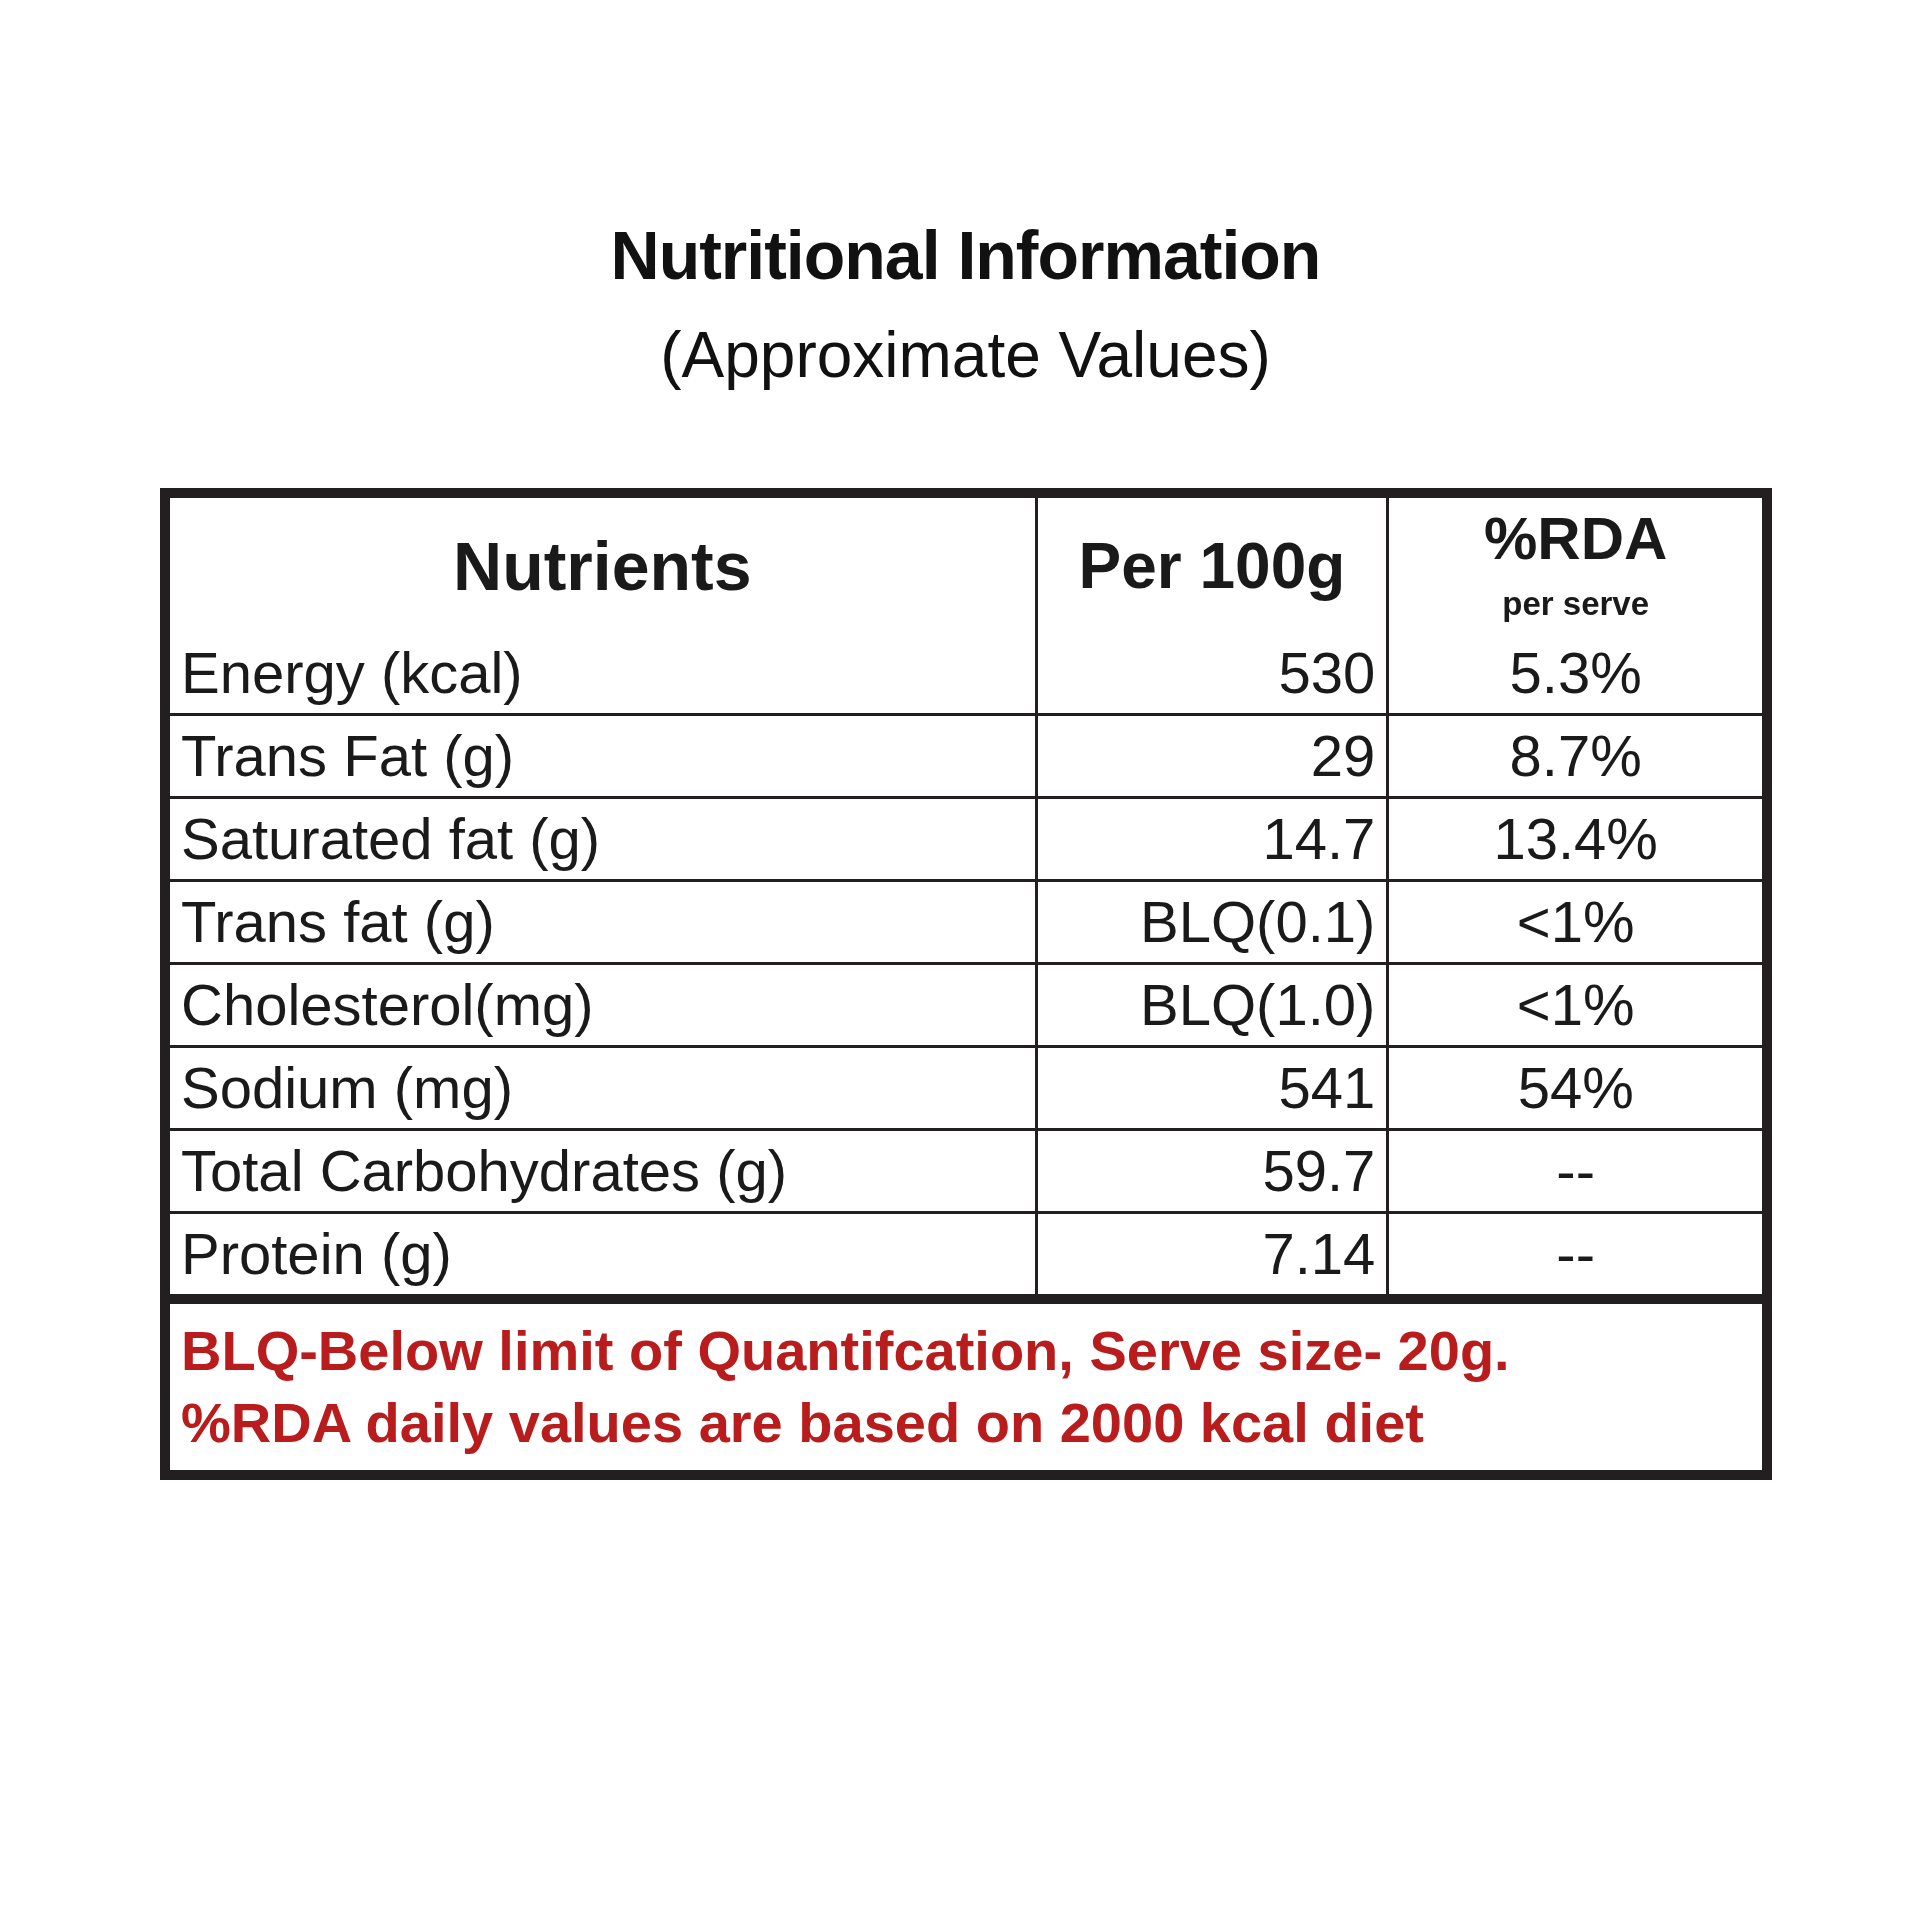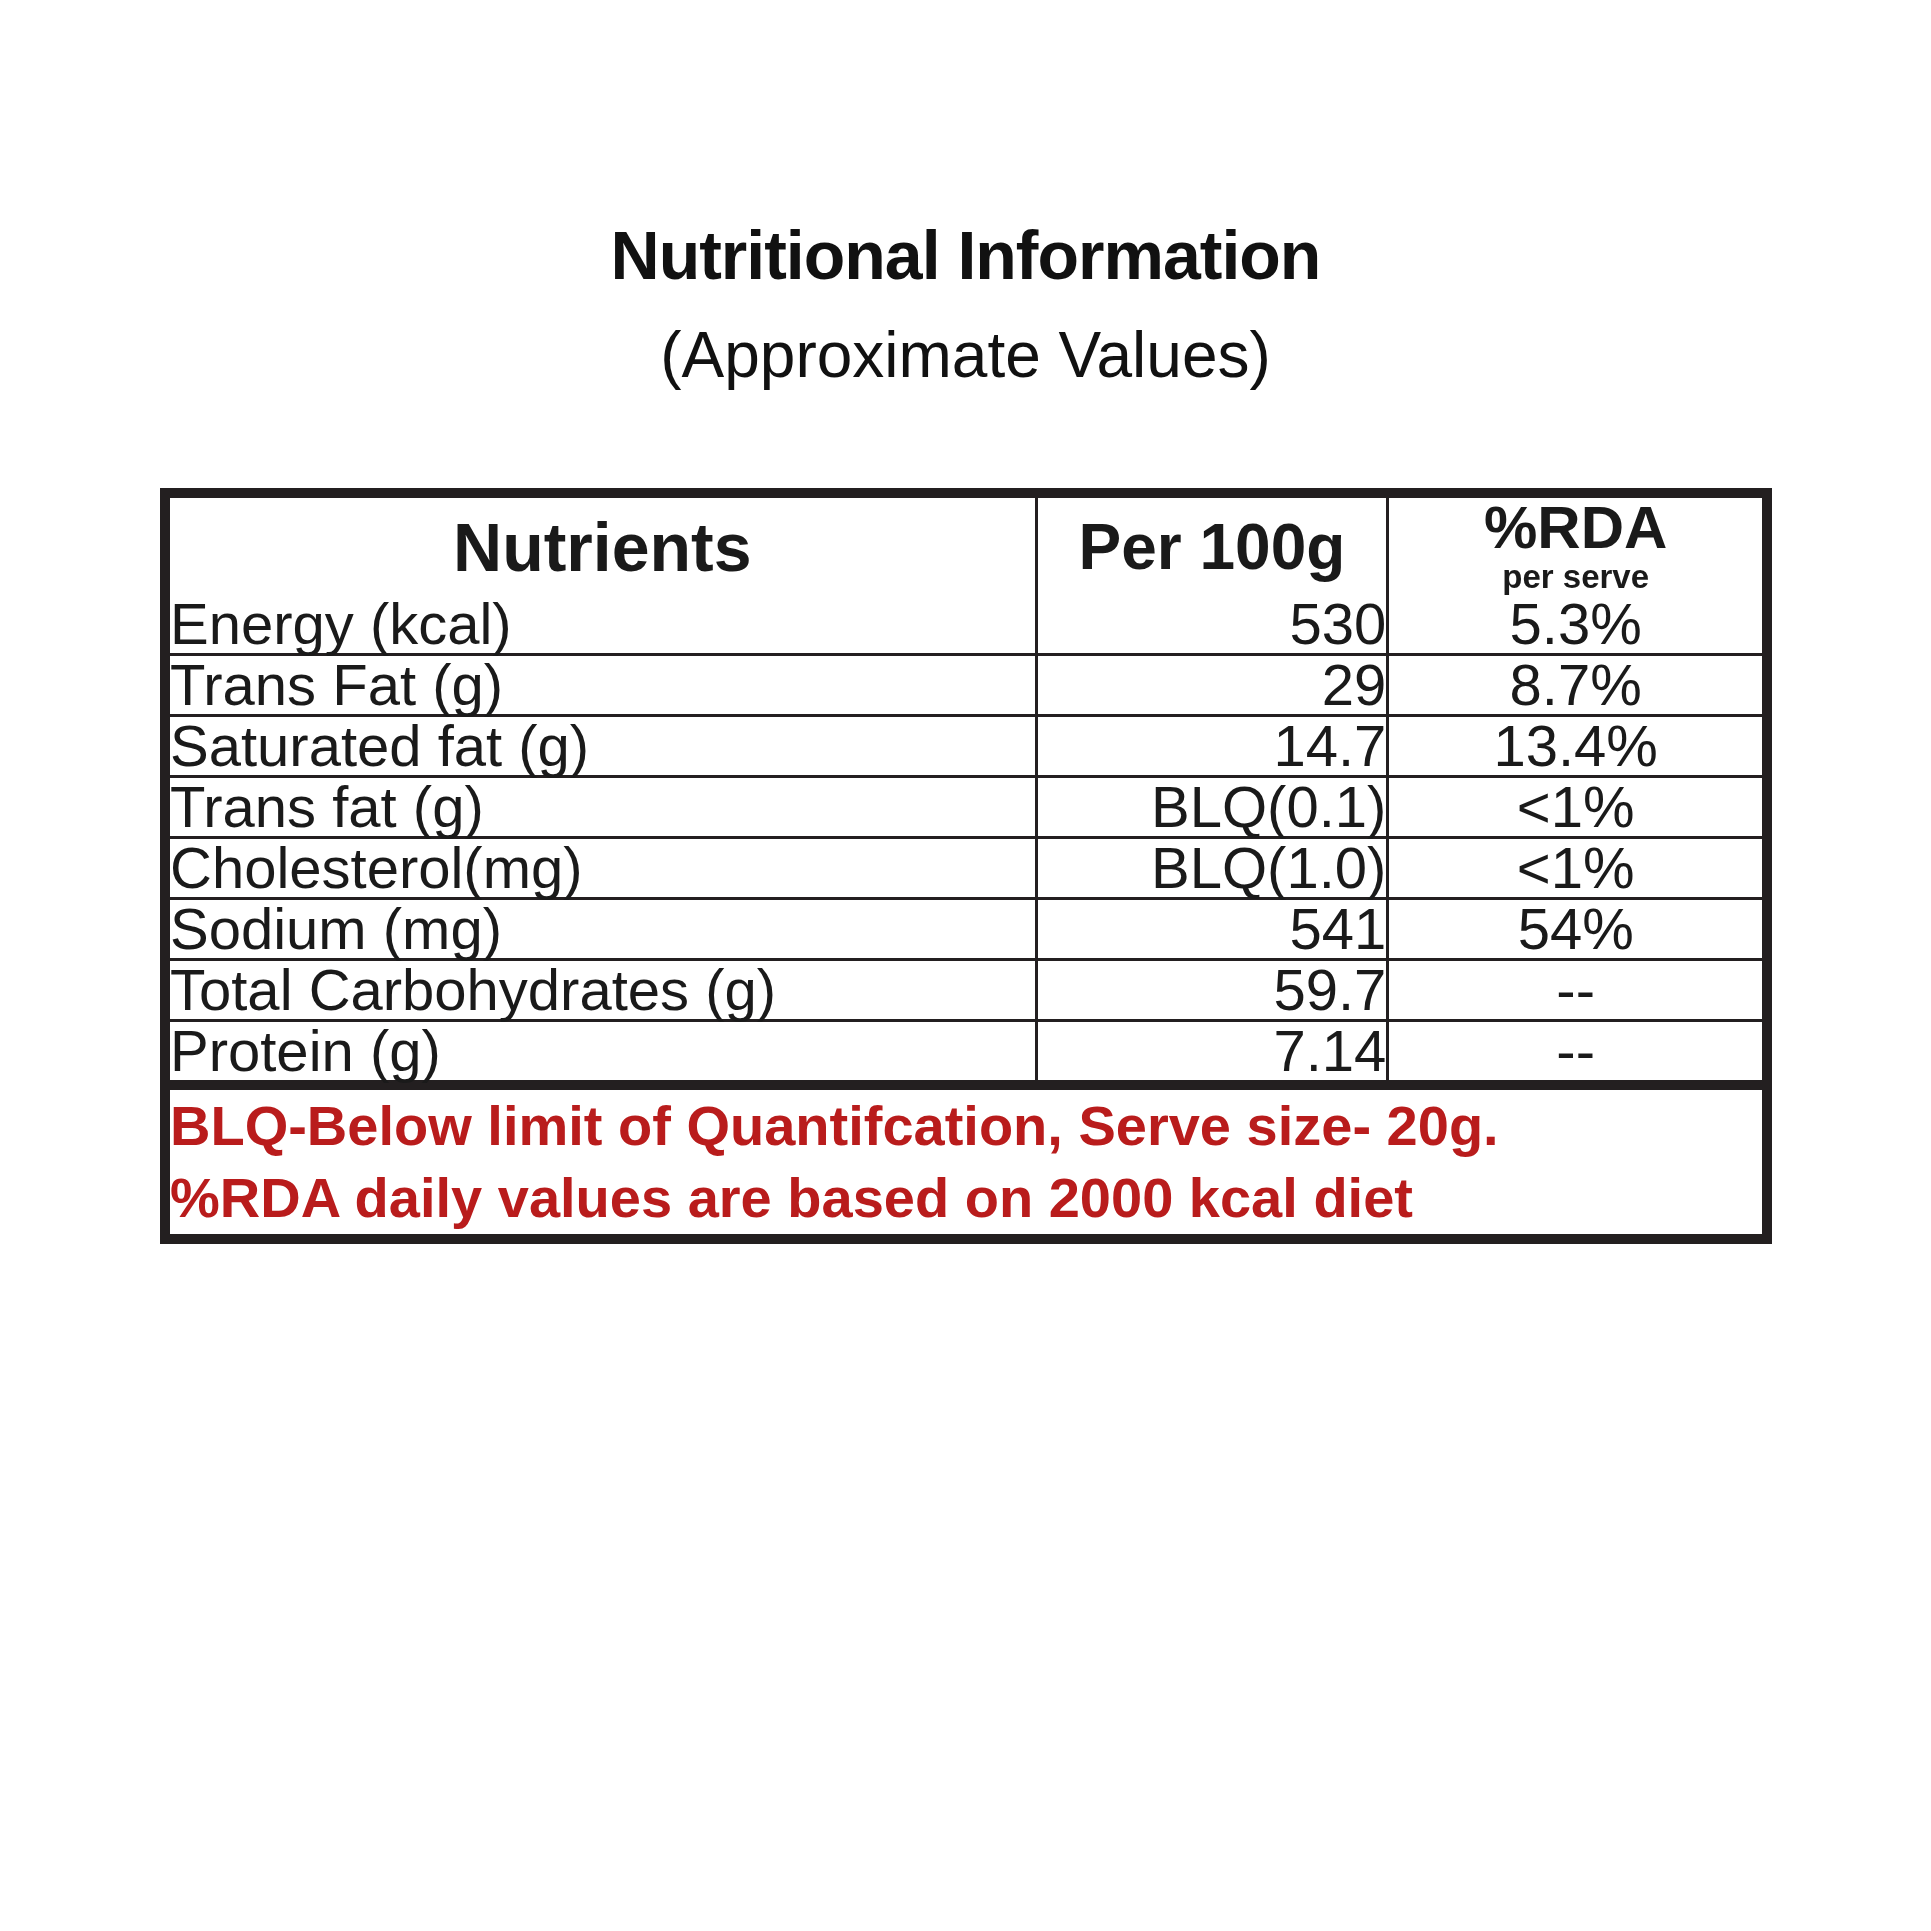--- a/index.html
+++ b/index.html
@@ -57,21 +57,21 @@
     width: 100%;
     border-collapse: collapse;
     table-layout: fixed;
   }
   table.nutri col.c-name { width: 54.4%; }
   table.nutri col.c-per  { width: 22.1%; }
   table.nutri col.c-rda  { width: 23.5%; }
 
   table.nutri td, table.nutri th {
     border: 3.9px solid #231f20;
-    padding: 0;
+    padding: 11px;
     vertical-align: middle;
   }
   
   table.nutri tr > *:first-child { border-left: none; }
   table.nutri tr > *:last-child { border-right: none; }
   table.nutri tr:first-child > * { border-top: none; }
   table.nutri tr:last-child > * { border-bottom: none; }
 
   .head-cell {
     text-align: center;
@@ -89,21 +89,21 @@
   .head-rda-main {
     font-size: 60px;
     line-height: 1.0;
     display: block;
   }
   .head-rda-sub {
     font-size: 33px;
     line-height: 1.1;
     display: block;
     font-weight: bold;
-    margin-top: 1px;
+    margin-top: 17px;
   }
   .row-name {
     font-size: 58px;
     text-align: left;
     padding: 11.6px 0 15.4px 27px;
     line-height: 1.0;
     white-space: nowrap;
   }
   .row-val {
     font-size: 58px;

